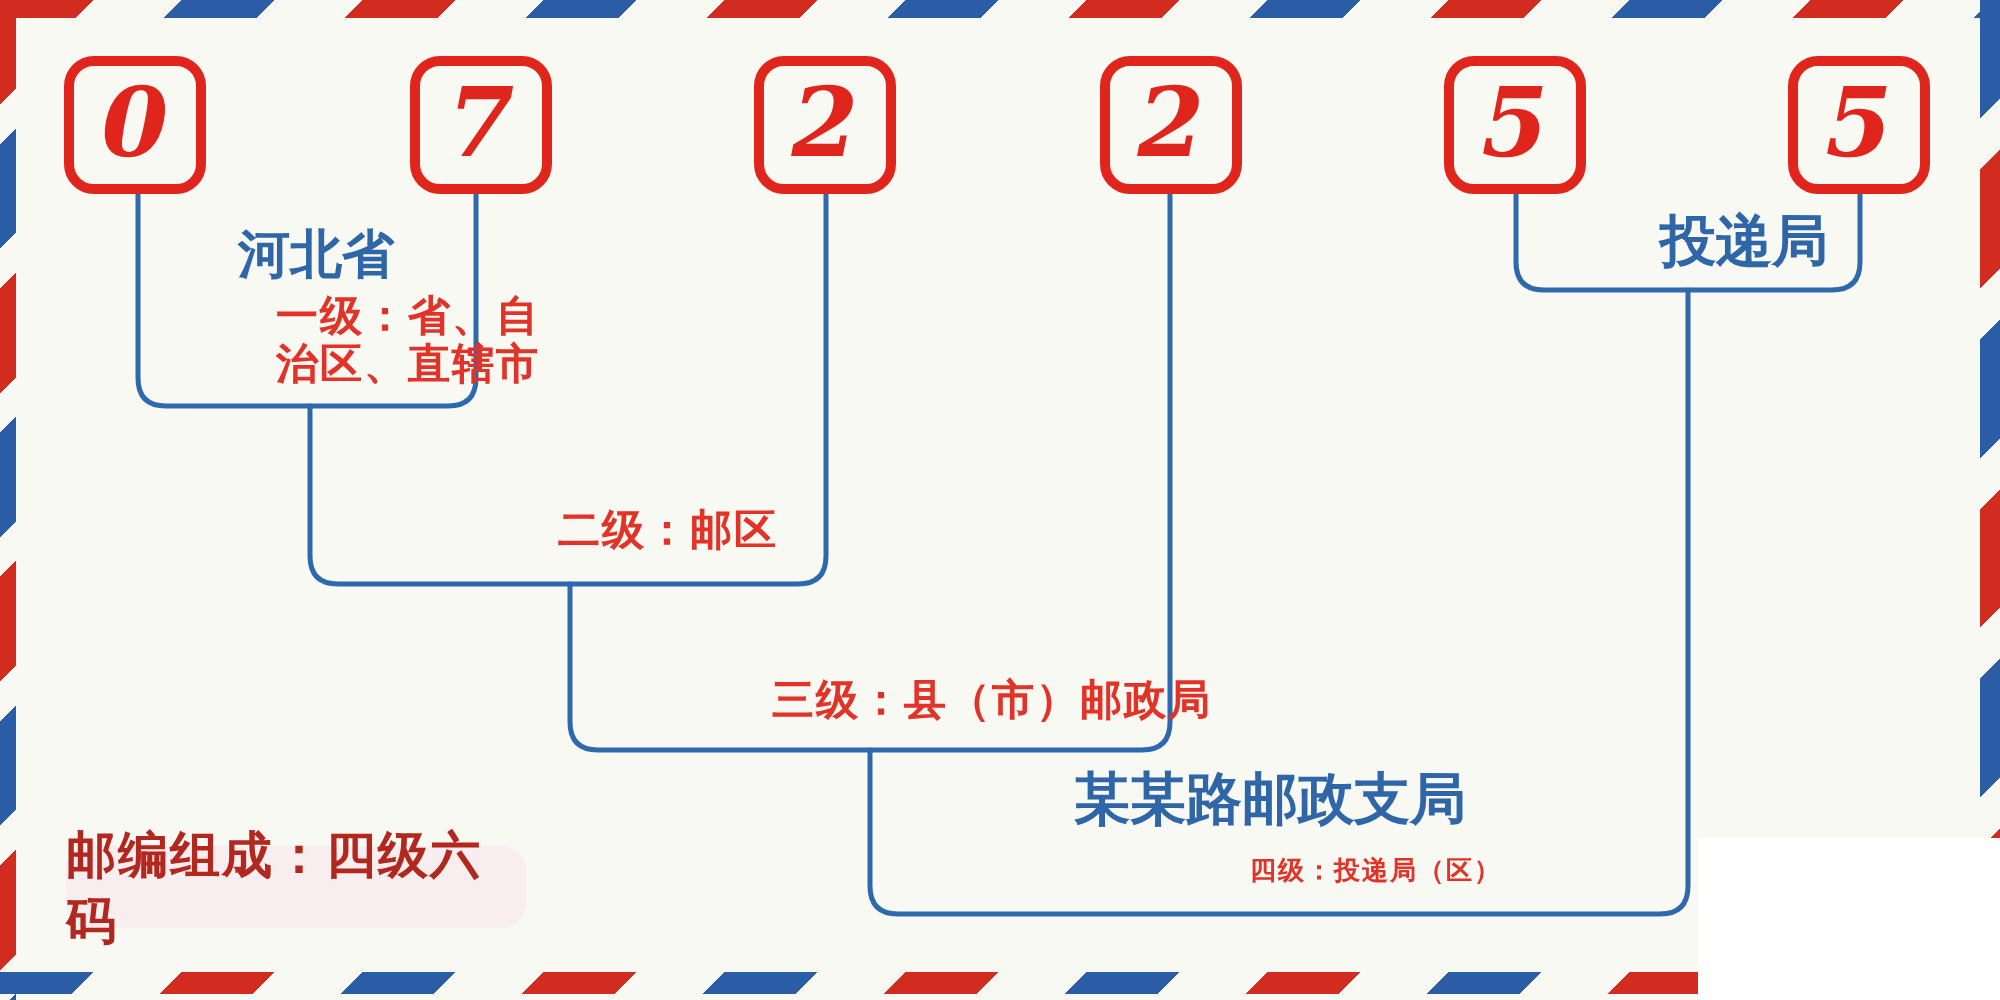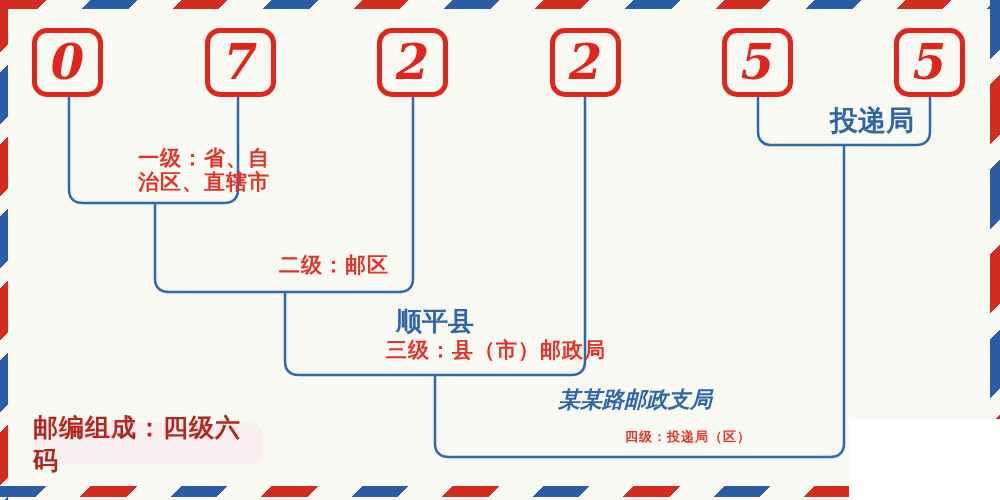--- a/index.html
+++ b/index.html
@@ -50,21 +50,21 @@
   
   .lbl{position:absolute;z-index:2;transform:translate(-50%,-50%);
        white-space:pre-line;text-align:center;line-height:1.15;}
   .blue{color:#2e66a8;font-family:"DejaVu Serif","Liberation Serif",serif;font-weight:bold;}
   .red{color:#e23329;font-weight:700;letter-spacing:1px;margin-left:48px;}
   .lbl-hebei{left:158px;top:129px;font-size:26px;}
   .lbl-level1{left:156px;top:170px;font-size:21px;line-height:24px;}
   .lbl-level2{left:286px;top:265px;font-size:21px;}
   .lbl-shunping{left:435px;top:322px;font-size:26px;}
   .lbl-level3{left:448px;top:350px;font-size:21px;}
-  .lbl-branch{left:635px;top:400px;font-size:22px;font-style:italic;}
+  .lbl-branch{left:635px;top:400px;font-size:28px;}
   .lbl-level4{left:640px;top:437px;font-size:13px;}
   .lbl-delivery{left:843px;top:121px;font-size:28px;margin-left:29px;}
 
   
   .badge{
     position:absolute;z-index:2;left:33px;top:423px;width:230px;height:41px;
     background:#f8eef0;border-radius:12px;
     display:flex;align-items:center;justify-content:center;
   }
   .badge span{
@@ -104,24 +104,24 @@
   <div class="digit-box d4">
     <span class="digit">2</span>
   </div>
   <div class="digit-box d5">
     <span class="digit">5</span>
   </div>
   <div class="digit-box d6">
     <span class="digit">5</span>
   </div>
 
+  <div class="lbl blue lbl-hebei">河北省</div>
   <div class="lbl red lbl-level1">一级：省、自
 治区、直辖市</div>
   <div class="lbl red lbl-level2">二级：邮区</div>
-  <div class="lbl blue lbl-shunping">顺平县</div>
   <div class="lbl red lbl-level3">三级：县（市）邮政局</div>
   <div class="lbl blue lbl-branch">某某路邮政支局</div>
   <div class="lbl red lbl-level4">四级：投递局（区）</div>
   <div class="lbl blue lbl-delivery">投递局</div>
 
   <div class="badge">
     <span>邮编组成：四级六码</span>
   </div>
 
   <div class="white-patch"></div>

